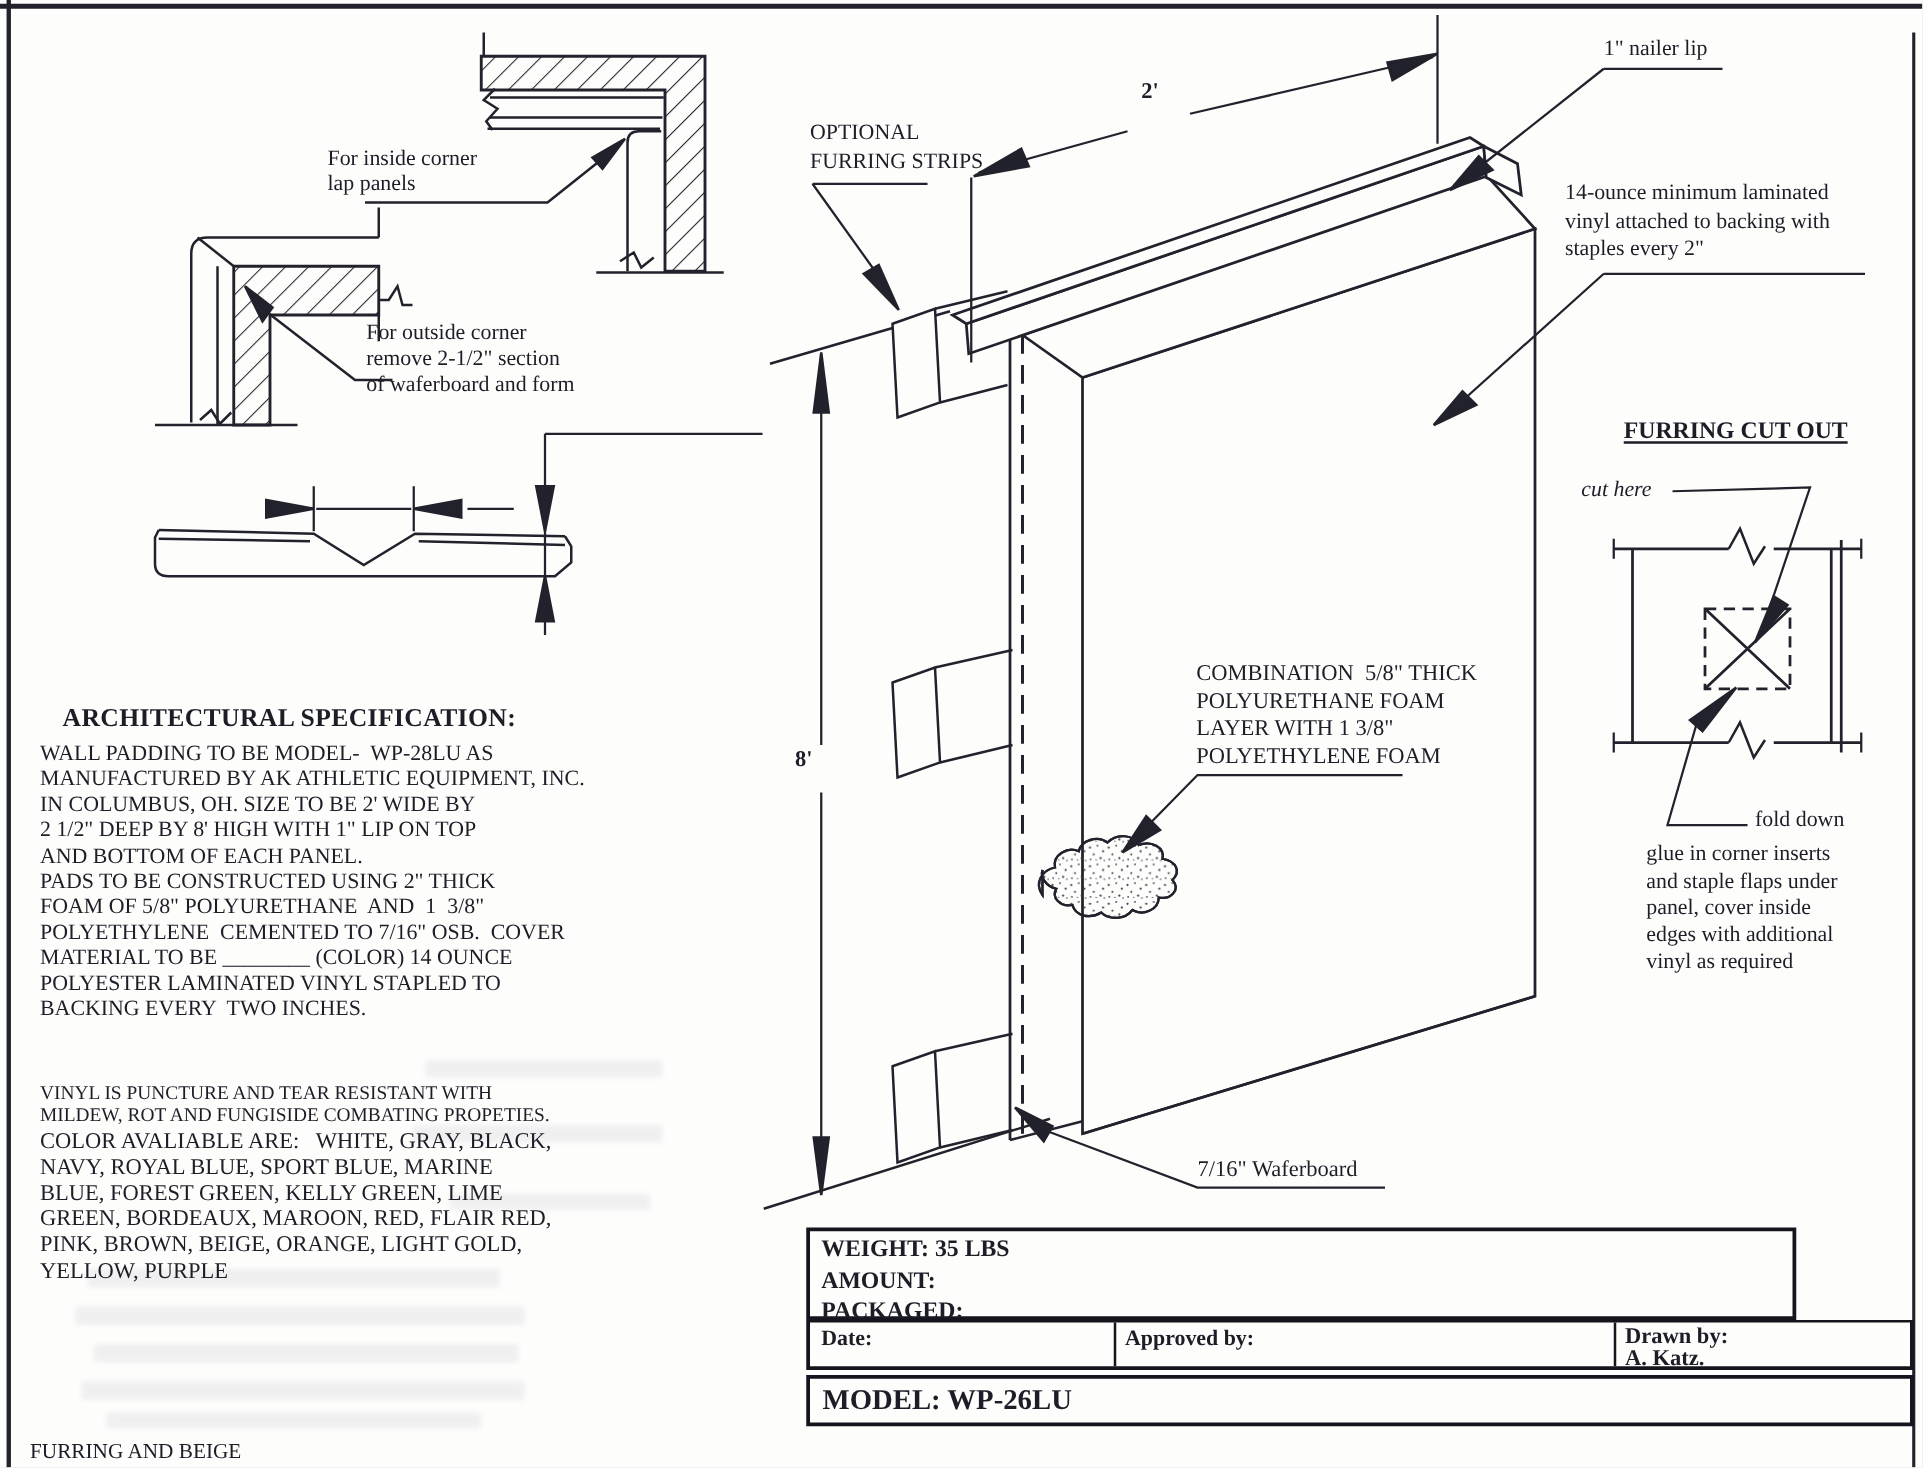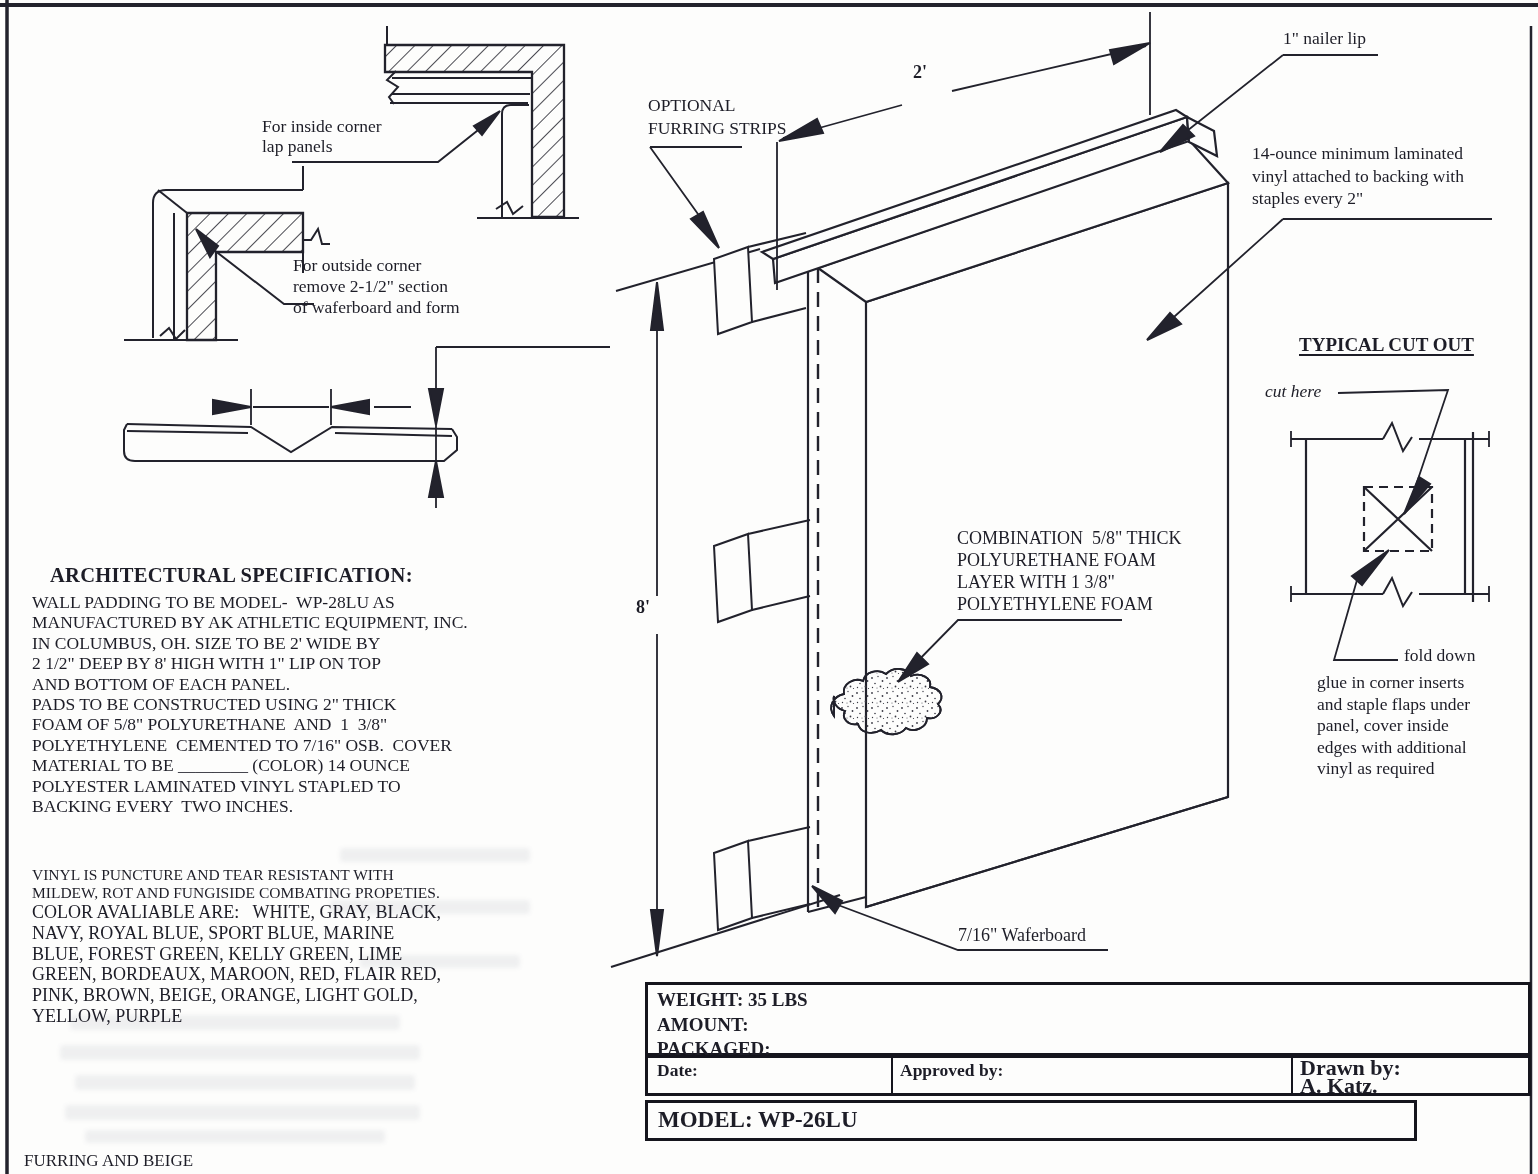--- a/index.html
+++ b/index.html
@@ -183,21 +183,21 @@
 <div class="txt s17" style="left:1283px;top:28px;">1" nailer lip</div>
 <div class="txt s17" style="left:1252px;top:142px;line-height:22.5px;">14-ounce minimum laminated
 vinyl attached to backing with
 staples every 2"</div>
 <div class="txt comb" style="left:957px;top:527px;">COMBINATION  5/8" THICK
 POLYURETHANE FOAM
 LAYER WITH 1 3/8"
 POLYETHYLENE FOAM</div>
 <div class="txt s18" style="left:958px;top:924px;">7/16" Waferboard</div>
 
-<div class="txt cut-title" style="left:1299px;top:334px;">TYPICAL CUT OUT</div>
+<div class="txt cut-title" style="left:1299px;top:334px;">FURRING CUT OUT</div>
 <div class="txt s17" style="left:1265px;top:381px;font-style:italic;">cut here</div>
 <div class="txt s17" style="left:1404px;top:645px;">fold down</div>
 <div class="txt spec-head" style="left:50px;top:564px;">ARCHITECTURAL SPECIFICATION:</div>
 
 <div class="txt fold-par" style="left:1317px;top:672px;">glue in corner inserts
 and staple flaps under
 panel, cover inside
 edges with additional
 vinyl as required</div>
 <div class="txt spec-body" style="left:32px;top:592px;">WALL PADDING TO BE MODEL-  WP-28LU AS
@@ -214,30 +214,30 @@
 <div class="txt colors" style="left:32px;top:902px;">COLOR AVALIABLE ARE:   WHITE, GRAY, BLACK,
 NAVY, ROYAL BLUE, SPORT BLUE, MARINE
 BLUE, FOREST GREEN, KELLY GREEN, LIME
 GREEN, BORDEAUX, MAROON, RED, FLAIR RED,
 PINK, BROWN, BEIGE, ORANGE, LIGHT GOLD,
 YELLOW, PURPLE</div>
 <div class="txt vinyl-note" style="left:32px;top:866px;">VINYL IS PUNCTURE AND TEAR RESISTANT WITH
 MILDEW, ROT AND FUNGISIDE COMBATING PROPETIES.</div>
 <div class="txt" style="left:24px;top:1151px;font-size:17px;">FURRING AND BEIGE</div>
 
-<div class="tb" style="left:645px;top:982px;width:886px;height:74px;">
+<div class="tb" style="left:645px;top:982px;width:792px;height:74px;">
   <div class="txt tb-label" style="left:9px;top:3px;font-size:19px;line-height:24.5px;">WEIGHT: 35 LBS
 AMOUNT:
 PACKAGED:</div>
 </div>
 <div class="tb" style="left:645px;top:1056px;width:886px;height:40px;border-top-width:2px;">
   <div class="txt tb-label" style="left:9px;top:2px;font-size:17.5px;">Date:</div>
   <div style="position:absolute;left:243px;top:0;width:0;height:100%;border-left:2.5px solid #15151d;"></div>
   <div class="txt tb-label" style="left:252px;top:2px;font-size:17.5px;">Approved by:</div>
   <div style="position:absolute;left:643px;top:0;width:0;height:100%;border-left:2.5px solid #15151d;"></div>
-  <div class="txt tb-label" style="left:652px;top:1px;font-size:22px;line-height:18px;">Drawn by:
+  <div class="txt tb-label" style="left:652px;top:1px;font-size:18px;line-height:18px;">Drawn by:
 A. Katz.</div>
 </div>
-<div class="tb" style="left:645px;top:1100px;width:772px;height:41px;">
+<div class="tb" style="left:645px;top:1100px;width:886px;height:41px;">
   <div class="txt tb-label" style="left:10px;top:4px;font-size:23px;">MODEL: WP-26LU</div>
 </div>
 
 </div>
 
 </body></html>

